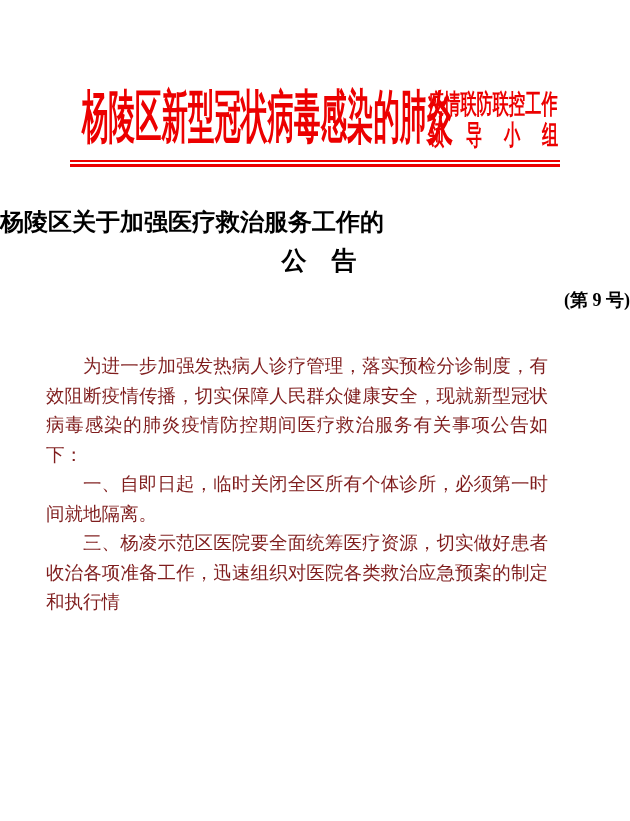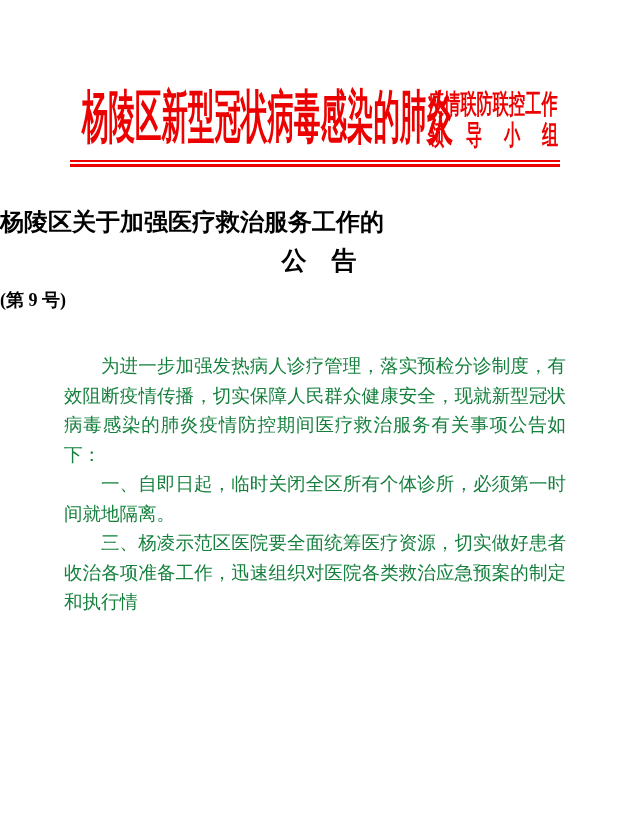--- a/index.html
+++ b/index.html
@@ -98,38 +98,38 @@
     font-size: 25px;
     line-height: 32px;
     font-weight: bold;
     color: #000000;
   }
   .docnum {
     position: absolute;
     left: 0;
     top: 288px;
     width: 630px;
-    text-align: left;
+    text-align: right;
     font-size: 18px;
     line-height: 24px;
     font-weight: bold;
     color: #000000;
   }
 
   
   .body-text {
     position: absolute;
-    left: 64px;
+    left: 46px;
     top: 352px;
     width: 502px;
     height: 414px;
     overflow: hidden;
     font-size: 18.5px;
     line-height: 29.5px;
-    color: #15803d;
+    color: #7f1d1d;
     text-align: justify;
   }
   .body-text p {
     margin: 0;
     padding: 0;
     text-indent: 2em;
   }
 </style>
 </head>
 <body>

